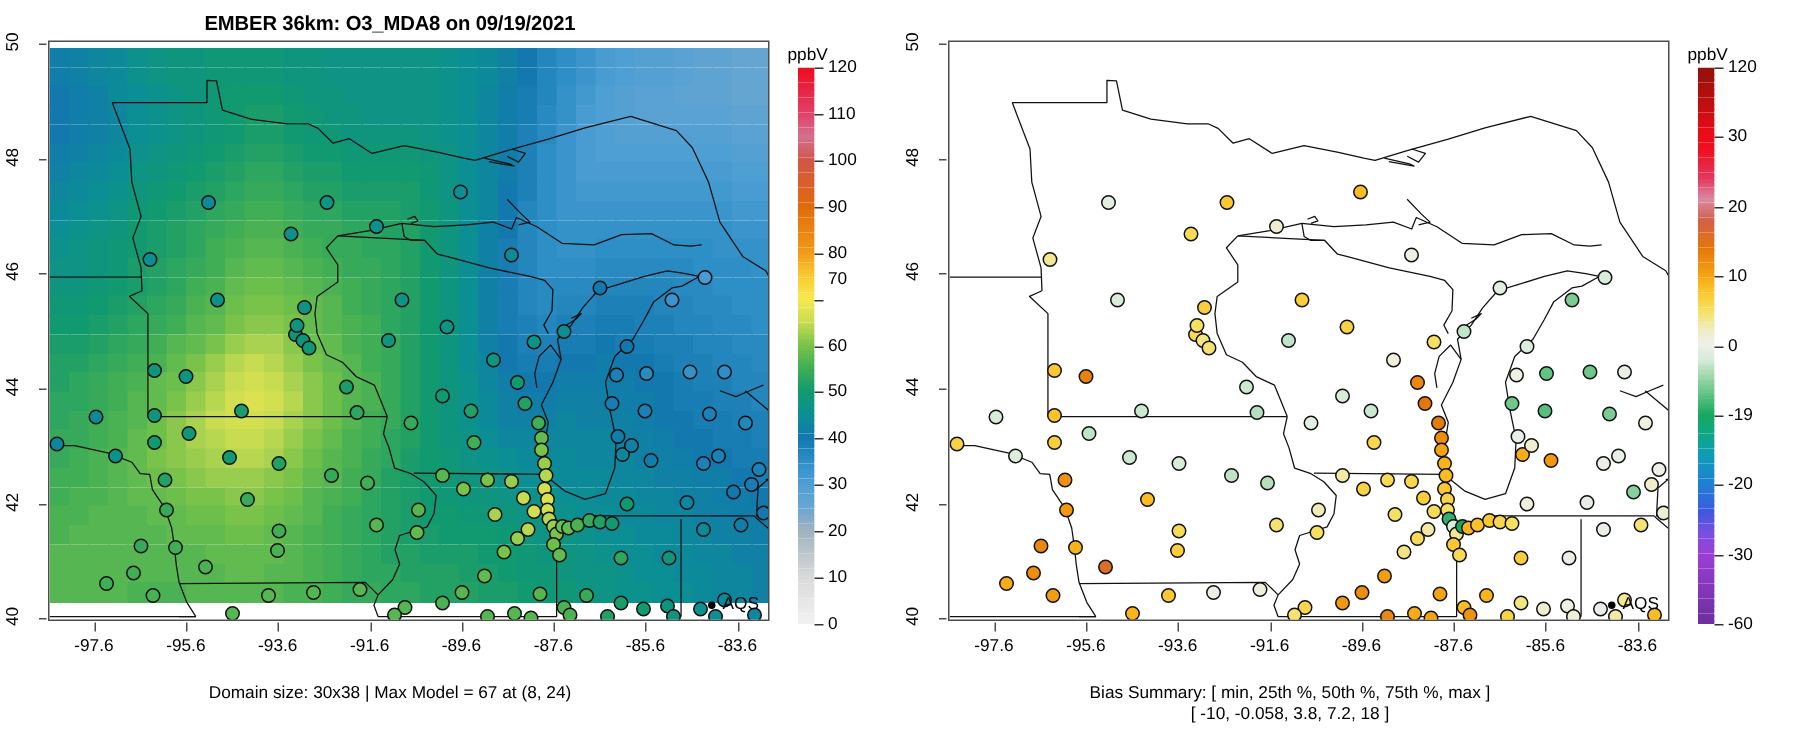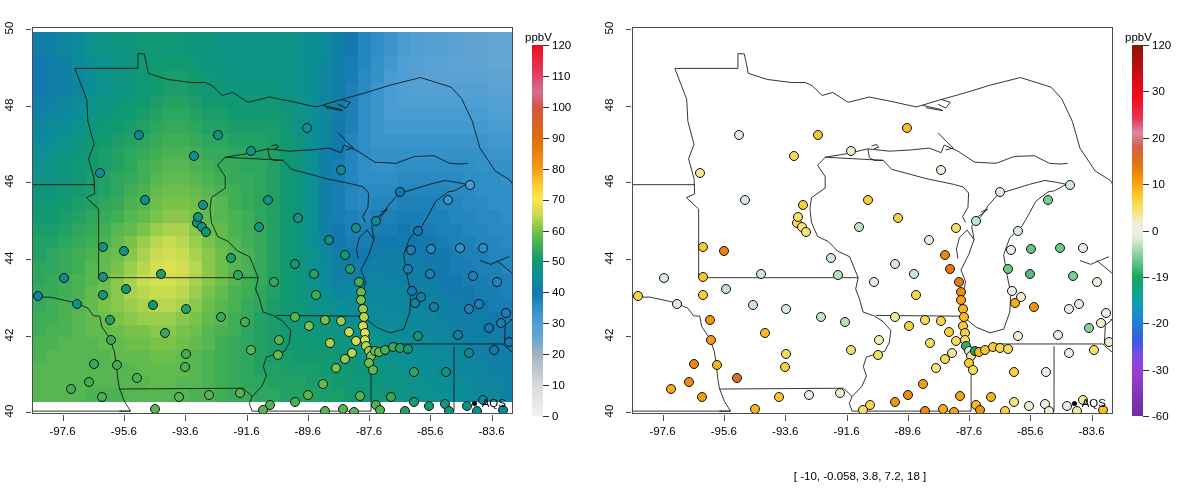--- a/index.html
+++ b/index.html
@@ -75,20 +75,21 @@
   .cseg{position:absolute;left:0;width:100%;}
   .cbtick{position:absolute;left:16px;width:6px;height:1px;background:#333;}
   .cblab{position:absolute;left:25px;font-size:11.5px;transform:translateY(-50%);}
 </style>
 </head>
 <body>
 
 <div id="root">
 
   <div class="panel panel-left">
+    <div class="panel-title">EMBER 36km: O3_MDA8 on 09/19/2021</div>
     <div class="plotbox" id="plot-0">
       <div class="raster" id="raster-0">
           <div class="rcell" style="left:0.00px;top:4.00px;width:13.60px;height:13.32px;background:rgb(17,125,169)"></div>
           <div class="rcell" style="left:13.00px;top:4.00px;width:13.60px;height:13.32px;background:rgb(16,129,164)"></div>
           <div class="rcell" style="left:26.00px;top:4.00px;width:13.60px;height:13.32px;background:rgb(14,134,158)"></div>
           <div class="rcell" style="left:39.00px;top:4.00px;width:13.60px;height:13.32px;background:rgb(13,138,153)"></div>
           <div class="rcell" style="left:52.00px;top:4.00px;width:13.60px;height:13.32px;background:rgb(13,145,141)"></div>
           <div class="rcell" style="left:65.00px;top:4.00px;width:13.60px;height:13.32px;background:rgb(14,147,133)"></div>
           <div class="rcell" style="left:78.00px;top:4.00px;width:13.60px;height:13.32px;background:rgb(15,149,126)"></div>
           <div class="rcell" style="left:91.00px;top:4.00px;width:13.60px;height:13.32px;background:rgb(15,149,126)"></div>
@@ -1356,20 +1357,21 @@
         <div class="xtick-lab" style="left:223.5px;top:425px;">-91.6</div>
         <div class="xtick" style="left:307.7px;top:415px;"></div>
         <div class="xtick-lab" style="left:284.7px;top:425px;">-89.6</div>
         <div class="xtick" style="left:369.0px;top:415px;"></div>
         <div class="xtick-lab" style="left:346.0px;top:425px;">-87.6</div>
         <div class="xtick" style="left:430.3px;top:415px;"></div>
         <div class="xtick-lab" style="left:407.3px;top:425px;">-85.6</div>
         <div class="xtick" style="left:491.6px;top:415px;"></div>
         <div class="xtick-lab" style="left:468.6px;top:425px;">-83.6</div>
       </div>
+    <div class="caption cap1">Domain size: 30x38 | Max Model = 67 at (8, 24)</div>
     <div class="cbar-wrap">
       <div class="cbar-unit">ppbV</div>
       <div class="cbar" id="cbar-0">
           <div class="cseg" style="top:-0.30px;height:2.23px;background:rgb(238,12,30)"></div>
           <div class="cseg" style="top:1.13px;height:2.23px;background:rgb(237,15,33)"></div>
           <div class="cseg" style="top:2.55px;height:2.23px;background:rgb(236,17,37)"></div>
           <div class="cseg" style="top:3.98px;height:2.23px;background:rgb(236,20,41)"></div>
           <div class="cseg" style="top:5.41px;height:2.23px;background:rgb(235,22,44)"></div>
           <div class="cseg" style="top:6.83px;height:2.23px;background:rgb(234,25,48)"></div>
           <div class="cseg" style="top:8.26px;height:2.23px;background:rgb(234,27,51)"></div>
@@ -1636,21 +1638,21 @@
           <div class="cblab" style="top:327.2px;">20</div>
           <div class="cbtick" style="top:296.3px;"></div>
           <div class="cblab" style="top:296.3px;">30</div>
           <div class="cbtick" style="top:265.3px;"></div>
           <div class="cblab" style="top:265.3px;">40</div>
           <div class="cbtick" style="top:234.4px;"></div>
           <div class="cblab" style="top:234.4px;">50</div>
           <div class="cbtick" style="top:203.5px;"></div>
           <div class="cblab" style="top:203.5px;">60</div>
           <div class="cbtick" style="top:172.6px;"></div>
-          <div class="cblab" style="top:172px;">70</div>
+          <div class="cblab" style="top:159px;">70</div>
           <div class="cbtick" style="top:141.7px;"></div>
           <div class="cblab" style="top:141.7px;">80</div>
           <div class="cbtick" style="top:110.8px;"></div>
           <div class="cblab" style="top:110.8px;">90</div>
           <div class="cbtick" style="top:79.8px;"></div>
           <div class="cblab" style="top:79.8px;">100</div>
           <div class="cbtick" style="top:48.9px;"></div>
           <div class="cblab" style="top:48.9px;">110</div>
           <div class="cbtick" style="top:18.0px;"></div>
           <div class="cblab" style="top:18.0px;">120</div>
@@ -1858,20 +1860,21 @@
         <div class="xtick-lab" style="left:223.5px;top:425px;">-91.6</div>
         <div class="xtick" style="left:307.7px;top:415px;"></div>
         <div class="xtick-lab" style="left:284.7px;top:425px;">-89.6</div>
         <div class="xtick" style="left:369.0px;top:415px;"></div>
         <div class="xtick-lab" style="left:346.0px;top:425px;">-87.6</div>
         <div class="xtick" style="left:430.3px;top:415px;"></div>
         <div class="xtick-lab" style="left:407.3px;top:425px;">-85.6</div>
         <div class="xtick" style="left:491.6px;top:415px;"></div>
         <div class="xtick-lab" style="left:468.6px;top:425px;">-83.6</div>
       </div>
+    <div class="caption cap1">Bias Summary: [ min, 25th %, 50th %, 75th %, max ]</div>
     <div class="caption cap2">[ -10,   -0.058,   3.8,   7.2,   18 ]</div>
     <div class="cbar-wrap">
       <div class="cbar-unit">ppbV</div>
       <div class="cbar" id="cbar-1">
           <div class="cseg" style="top:-0.30px;height:2.23px;background:rgb(144,18,8)"></div>
           <div class="cseg" style="top:1.13px;height:2.23px;background:rgb(147,18,9)"></div>
           <div class="cseg" style="top:2.55px;height:2.23px;background:rgb(150,17,9)"></div>
           <div class="cseg" style="top:3.98px;height:2.23px;background:rgb(153,17,10)"></div>
           <div class="cseg" style="top:5.41px;height:2.23px;background:rgb(156,17,10)"></div>
           <div class="cseg" style="top:6.83px;height:2.23px;background:rgb(159,17,11)"></div>

